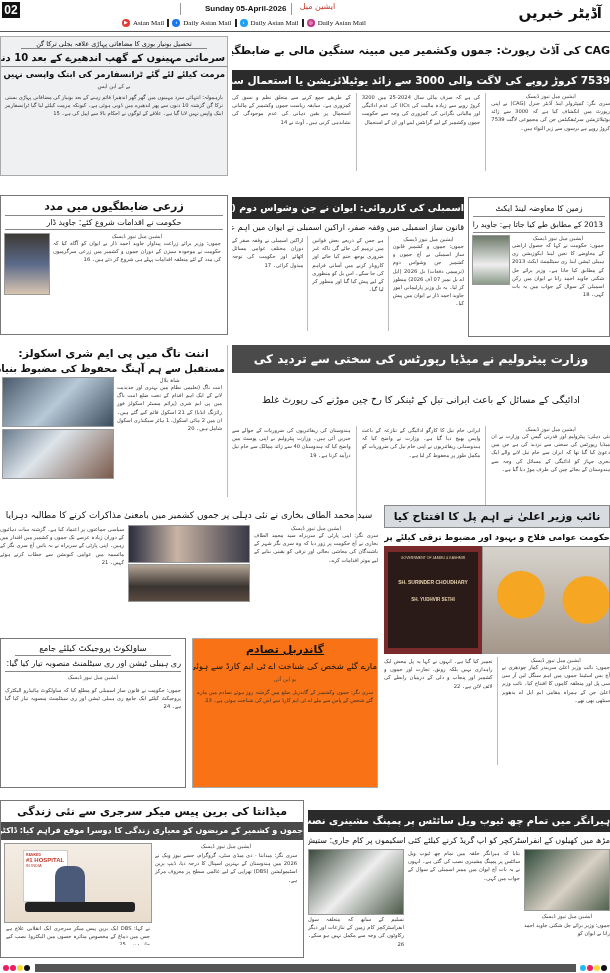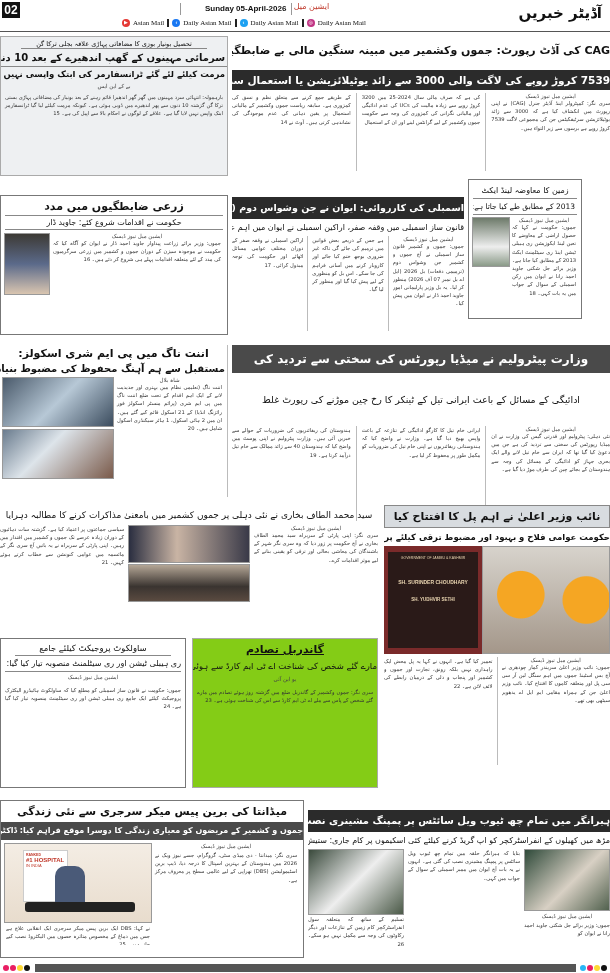--- a/index.html
+++ b/index.html
@@ -9,21 +9,21 @@
 .body-text{font-size:5.2px;line-height:8.2px;color:#333;direction:rtl;text-align:justify;overflow:hidden}
 .byline{font-size:5.5px;color:#444;text-align:center;direction:rtl}
 .darkbar{background:#2b2b2b;color:#fff;font-weight:bold;direction:rtl;text-align:center;white-space:nowrap;overflow:hidden}
 .greybar{background:#4a4a4a;color:#fff;font-weight:bold;direction:rtl;text-align:center;white-space:nowrap;overflow:hidden}
 .photo{background:linear-gradient(135deg,#8a7a6a,#c9b8a0 40%,#5d6b78);border:1px solid #999}
 .box{border:1px solid #777}
 .vline{width:1px;background:#bbb}
 
 #pg-num{left:2px;top:2px;width:18px;height:16px;background:#111;color:#fff;font-weight:bold;font-size:12px;text-align:center;line-height:16px;font-family:"Liberation Sans",sans-serif}
 #date{left:205px;top:4px;font-size:8px;font-weight:bold;font-family:"Liberation Sans",sans-serif}
-#logo{left:289px;top:2px;width:45px;height:13px;font-size:8px;color:#c0392b;text-align:center;direction:rtl}
+#logo{left:295px;top:2px;width:45px;height:13px;font-size:8px;color:#c0392b;text-align:center;direction:rtl}
 #section-title{right:8px;top:4px;font-size:15px;font-weight:bold;direction:rtl}
 #social{left:122px;top:19px;font-size:7px;display:flex;gap:3px;align-items:center;font-family:"Liberation Serif",serif}
 .soc-icon{display:inline-block;width:8px;height:8px;border-radius:50%;color:#fff;font-size:5px;text-align:center;line-height:8px}
 .sep{display:inline-block;width:2px;height:8px;background:#222}
 .hdr-rule{left:0;top:31px;width:610px;height:1px;background:#555}
 .pipe-sep{left:180px;top:3px;width:1px;height:12px;background:#999}
 .pipe-sep2{left:291px;top:3px;width:1px;height:12px;background:#999}
 .colorbar{left:0;top:963px;width:610px;height:10px;display:flex;align-items:center}
 .dot{width:6px;height:6px;border-radius:50%;display:inline-block;margin-right:1px}
 .bar-grey{flex:1;height:8px;background:#555;margin:0 4px}
@@ -95,21 +95,21 @@
       <div class="byline">ایشین میل نیوز ڈیسک</div>
       <div class="body-text" style="height:86px">جموں: جموں و کشمیر قانون ساز اسمبلی نے آج جموں و کشمیر جن وشواس دوم (ترمیمی دفعات) بل 2026 (ایل اے بل نمبر 07 آف 2026) منظور کر لیا۔ یہ بل وزیر پارلیمانی امور جاوید احمد ڈار نے ایوان میں پیش کیا۔</div>
     </div>
     <div class="vline"></div>
     <div class="body-text" style="flex:1">ہے جس کے ذریعے بعض قوانین میں ترمیم کی جائے گی تاکہ غیر ضروری بوجھ ختم کیا جائے اور کاروبار کرنے میں آسانی فراہم کی جا سکے۔ اس بل کو منظوری کے لیے پیش کیا گیا اور منظور کر لیا گیا۔</div>
     <div class="vline"></div>
     <div class="body-text" style="flex:1">اراکین اسمبلی نے وقفہ صفر کے دوران مختلف عوامی مسائل اٹھائے اور حکومت کی توجہ مبذول کرائی۔ 17</div>
   </div>
 </div>
 
-<div class="abs box" style="left:468px;top:179px;width:114px;height:140px">
+<div class="abs box" style="left:468px;top:197px;width:142px;height:140px">
   <div class="rtl" style="font-size:8px;text-align:center;padding:6px 2px 3px;border-bottom:1px solid #888;margin:0 4px">زمین کا معاوضہ لینڈ ایکٹ</div>
   <div class="rtl" style="font-size:7.5px;text-align:center;padding:3px 2px;border-bottom:1px solid #888;margin:0 4px;white-space:nowrap;overflow:hidden">2013 کے مطابق طے کیا جاتا ہے: جاوید رانا</div>
   <div style="display:flex;flex-direction:row-reverse;padding:2px 3px">
     <div style="flex:1">
       <div class="byline">ایشین میل نیوز ڈیسک</div>
       <div class="body-text" style="height:80px;padding:0 2px">جموں: حکومت نے کہا کہ حصول اراضی کے معاوضے کا تعین لینڈ ایکوزیشن ری ہیبلی ٹیشن اینڈ ری سیٹلمنٹ ایکٹ 2013 کے مطابق کیا جاتا ہے۔ وزیر برائے جل شکتی جاوید احمد رانا نے ایوان میں رکن اسمبلی کے سوال کے جواب میں یہ بات کہی۔ 18</div>
     </div>
     <div class="photo" style="width:38px;height:50px;background:linear-gradient(180deg,#6d7a6a,#eee 60%,#8a9a88)"></div>
   </div>
 </div>
@@ -182,21 +182,21 @@
   </div>
 </div>
 
 <div class="abs box" style="left:0;top:638px;width:186px;height:150px">
   <div class="rtl" style="font-size:8.5px;text-align:center;padding:4px 0 2px;border-bottom:1px solid #888;margin:0 14px">ساولکوٹ پروجیکٹ کیلئے جامع</div>
   <div class="rtl" style="font-size:8px;text-align:center;padding:3px 0;border-bottom:1px solid #888;margin:0 4px;white-space:nowrap;overflow:hidden">ری ہیبلی ٹیشن اور ری سیٹلمنٹ منصوبہ تیار کیا گیا: حکومت</div>
   <div class="byline" style="padding:2px">ایشین میل نیوز ڈیسک</div>
   <div class="body-text" style="padding:4px;height:98px">جموں: حکومت نے قانون ساز اسمبلی کو مطلع کیا کہ ساولکوٹ ہائیڈرو الیکٹرک پروجیکٹ کیلئے ایک جامع ری ہیبلی ٹیشن اور ری سیٹلمنٹ منصوبہ تیار کیا گیا ہے۔ 24</div>
 </div>
 
-<div class="abs" style="left:192px;top:638px;width:186px;height:150px;background:#84cc16;border:1px solid #aaa">
+<div class="abs" style="left:192px;top:638px;width:186px;height:150px;background:#f97316;border:1px solid #aaa">
   <div class="rtl" style="font-size:11px;font-weight:bold;text-align:center;padding:4px 0 2px;text-decoration:underline">گاندربل تصادم</div>
   <div class="rtl" style="font-size:8.5px;text-align:center;padding:3px 0;white-space:nowrap;overflow:hidden">مارے گئے شخص کی شناخت اے ٹی ایم کارڈ سے ہوئی</div>
   <div class="byline" style="padding:2px">یو این آئی</div>
   <div class="body-text" style="padding:4px;height:92px">سری نگر: جموں وکشمیر کے گاندربل ضلع میں گزشتہ روز ہوئے تصادم میں مارے گئے شخص کے پاس سے ملے اے ٹی ایم کارڈ سے اس کی شناخت ہوئی ہے۔ 23</div>
 </div>
 
 <div class="abs box" style="left:0;top:800px;width:304px;height:158px">
   <div class="rtl" style="font-size:11px;font-weight:bold;text-align:center;padding:4px 16px">میڈانتا کی برین پیس میکر سرجری سے نئی زندگی</div>
   <div class="greybar" style="font-size:8px;height:18px;line-height:18px">جموں و کشمیر کے مریضوں کو معیاری زندگی کا دوسرا موقع فراہم کیا: ڈاکٹر انیربن دیپ بنرجی</div>
   <div style="display:flex;flex-direction:row-reverse;padding:3px">

